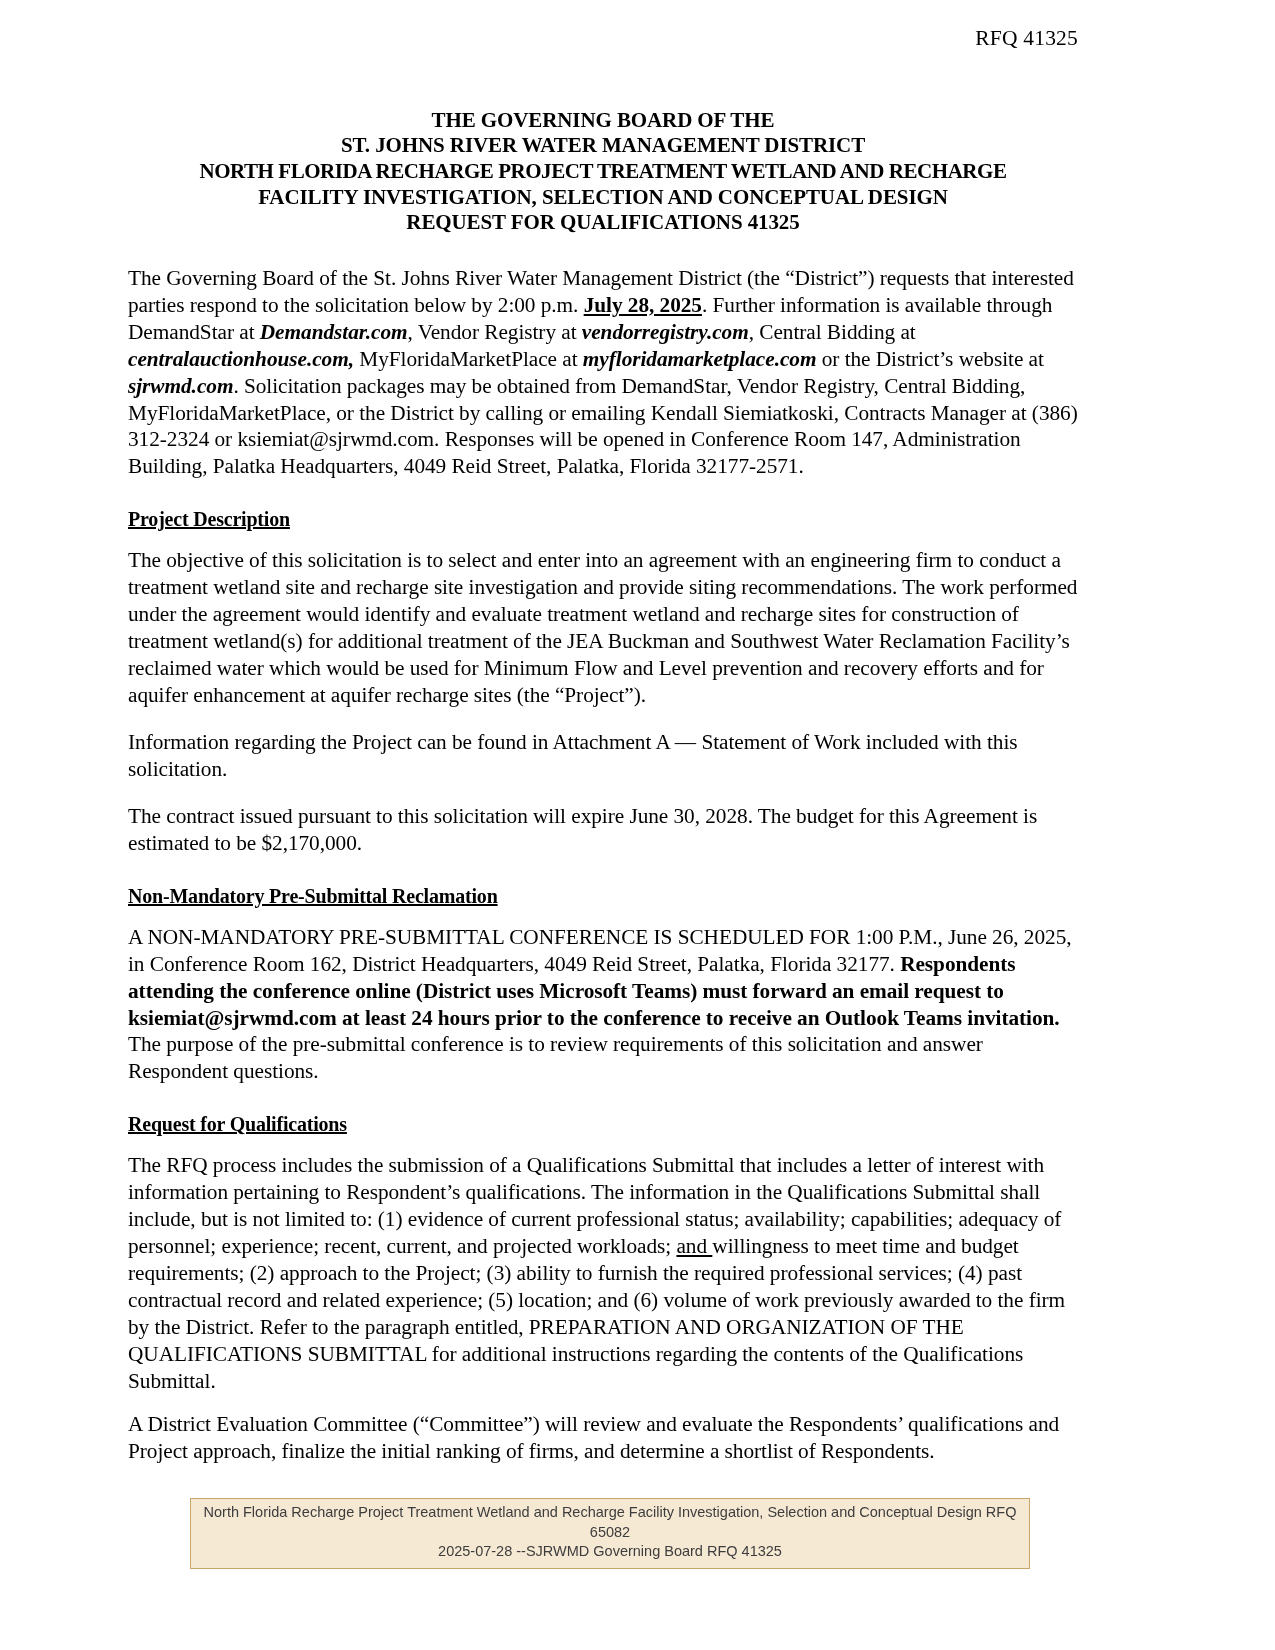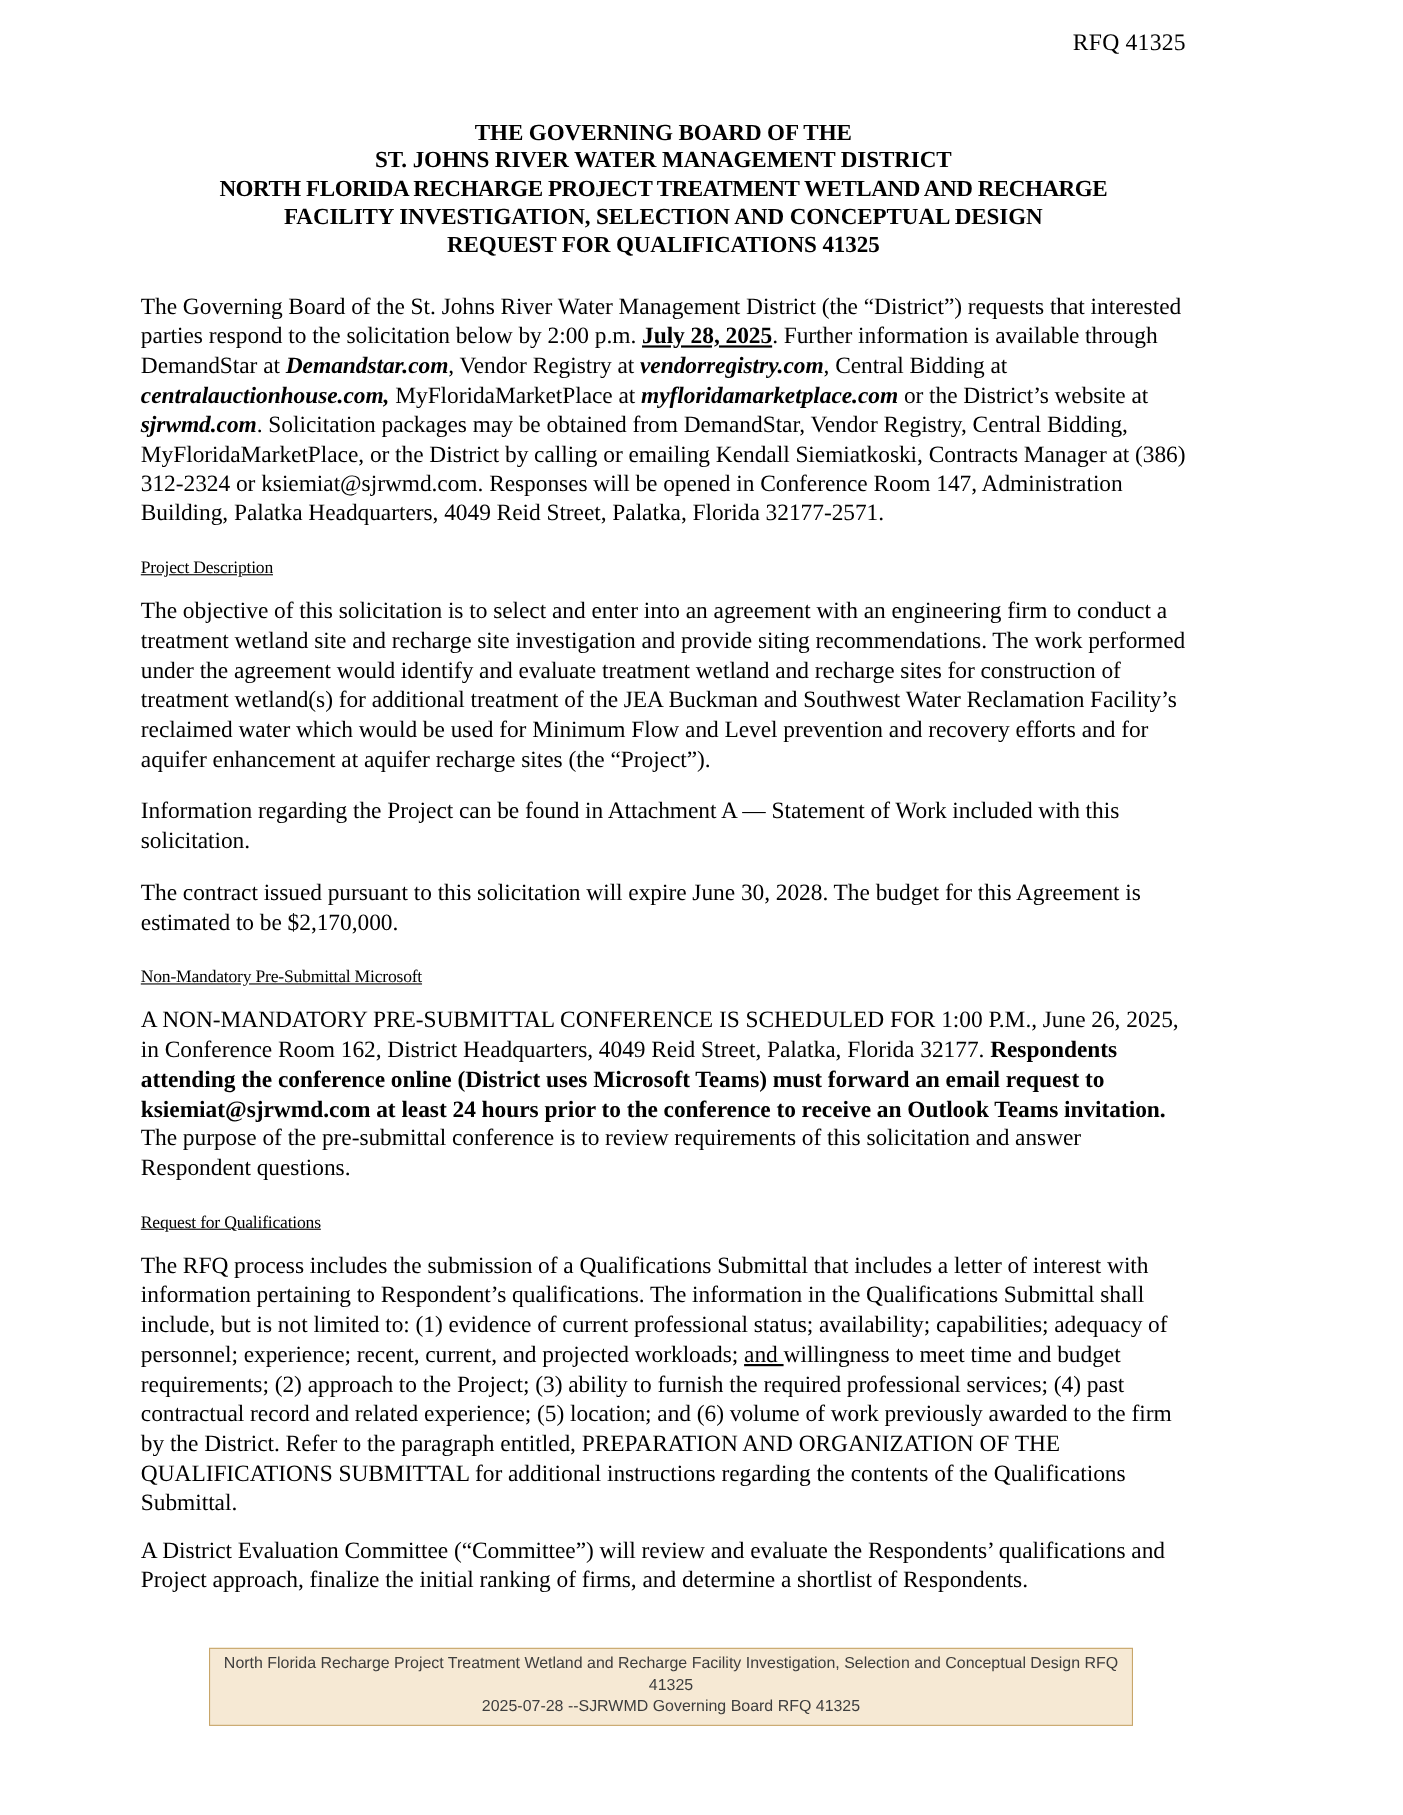--- a/index.html
+++ b/index.html
@@ -51,22 +51,22 @@
     font-size: 21.3px;
     line-height: 1.265;
     margin: 0;
     text-align: left;
     letter-spacing: -0.05px;
   }
   .gap-after-title { height: 29px; }
   .par-gap { height: 20px; }
   .par-gap-sm { height: 16px; }
   h2.section-head {
-    font-size: 16px;
-    font-weight: normal;
+    font-size: 20px;
+    font-weight: bold;
     margin: 0;
     text-decoration: underline;
     display: inline-block;
     letter-spacing: -0.2px;
   }
   .head-wrap { margin: 0; }
   .head-gap-top { height: 28px; }
   .head-gap-bot { height: 16px; }
   i, .ital { font-style: italic; font-weight: bold; }
   b, .bold { font-weight: bold; }
@@ -117,36 +117,36 @@
     <div class="head-gap-bot"></div>
 
     <p class="body-par">The objective of this solicitation is to select and enter into an agreement with an engineering firm to conduct a treatment wetland site and recharge site investigation and provide siting recommendations. The work performed under the agreement would identify and evaluate treatment wetland and recharge sites for construction of treatment wetland(s) for additional treatment of the JEA Buckman and Southwest Water Reclamation Facility’s reclaimed water which would be used for Minimum Flow and Level prevention and recovery efforts and for aquifer enhancement at aquifer recharge sites (the “Project”).</p>
     <div class="par-gap"></div>
     <p class="body-par">Information regarding the Project can be found in Attachment A — Statement of Work included with this solicitation.</p>
     <div class="par-gap"></div>
     <p class="body-par">The contract issued pursuant to this solicitation will expire June 30, 2028. The budget for this Agreement is estimated to be $2,170,000.</p>
 
     <div class="head-gap-top"></div>
     <div class="head-wrap">
-      <h2 class="section-head">Non-Mandatory Pre-Submittal Microsoft</h2>
+      <h2 class="section-head">Non-Mandatory Pre-Submittal Reclamation</h2>
     </div>
     <div class="head-gap-bot"></div>
 
     <p class="body-par"><span>A NON-MANDATORY PRE-SUBMITTAL CONFERENCE IS SCHEDULED FOR 1:00 P.M., June 26, 2025, in Conference Room 162, District Headquarters, 4049 Reid Street, Palatka, Florida 32177. </span><b>Respondents attending the conference online (District uses Microsoft Teams) must forward an email request to ksiemiat@sjrwmd.com at least 24 hours prior to the conference to receive an Outlook Teams invitation.</b><span> The purpose of the pre-submittal conference is to review requirements of this solicitation and answer Respondent questions.</span></p>
 
     <div class="head-gap-top"></div>
     <div class="head-wrap">
       <h2 class="section-head">Request for Qualifications</h2>
     </div>
     <div class="head-gap-bot"></div>
 
     <p class="body-par"><span>The RFQ process includes the submission of a Qualifications Submittal that includes a letter of interest with information pertaining to Respondent’s qualifications. The information in the Qualifications Submittal shall include, but is not limited to: (1) evidence of current professional status; availability; capabilities; adequacy of personnel; experience; recent, current, and projected workloads; </span><span class="u">and </span><span>willingness to meet time and budget requirements; (2) approach to the Project; (3) ability to furnish the required professional services; (4) past contractual record and related experience; (5) location; and (6) volume of work previously awarded to the firm by the District. Refer to the paragraph entitled, PREPARATION AND ORGANIZATION OF THE QUALIFICATIONS SUBMITTAL for additional instructions regarding the contents of the Qualifications Submittal.</span></p>
     <div class="par-gap-sm"></div>
     <p class="body-par">A District Evaluation Committee (“Committee”) will review and evaluate the Respondents’ qualifications and Project approach, finalize the initial ranking of firms, and determine a shortlist of Respondents.</p>
 
   </div>
 
   <div class="footer-box">
-    <div class="f-line">North Florida Recharge Project Treatment Wetland and Recharge Facility Investigation, Selection and Conceptual Design RFQ 41325</div>
+    <div class="f-line">North Florida Recharge Project Treatment Wetland and Recharge Facility Investigation, Selection and Conceptual Design RFQ 65082</div>
     <div class="f-line">2025-07-28 --SJRWMD Governing Board RFQ 41325</div>
   </div>
 
 </div>
 
 </body></html>

